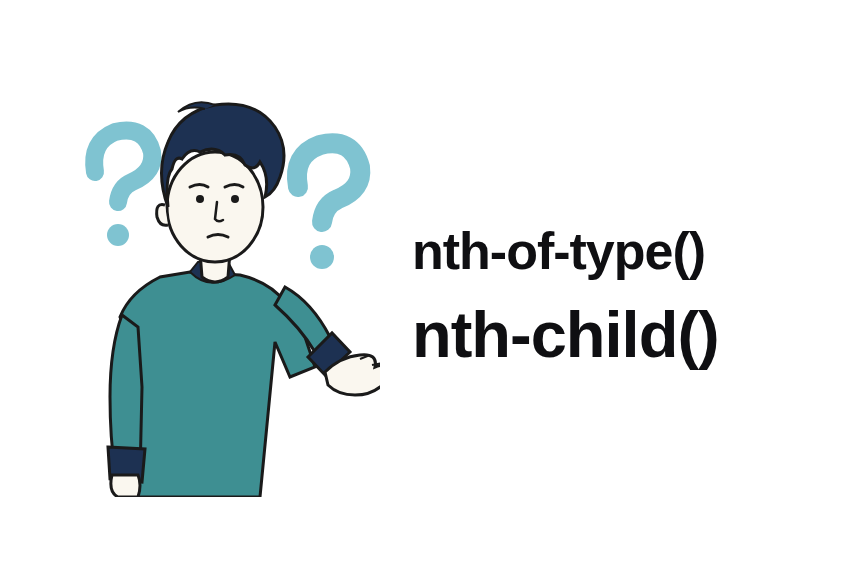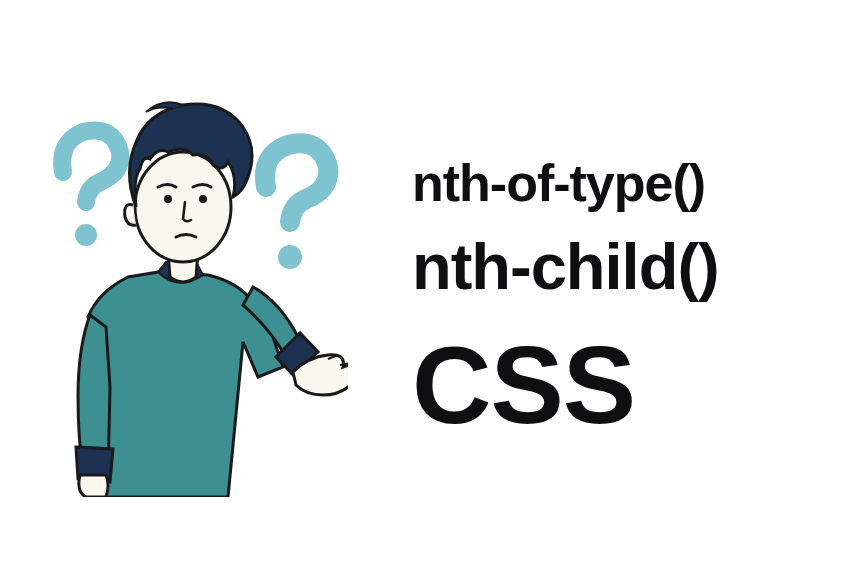--- a/index.html
+++ b/index.html
@@ -14,24 +14,24 @@
       display: flex;
       align-items: center;
       justify-content: center;
       font-family: Arial, Helvetica, sans-serif;
       position: relative;
       overflow: hidden;
     }
     .container {
       display: flex;
       align-items: center;
-      gap: 64px;
+      gap: 32px;
       width: 100%;
       height: 100%;
-      padding: 28px;
+      padding: 60px;
     }
     .illustration {
       flex: 0 0 320px;
       height: 420px;
       position: relative;
     }
     .text-block {
       flex: 1;
       display: flex;
       flex-direction: column;
@@ -127,16 +127,15 @@
 
       <g>
         <path d="M 52 398 Q 48 415 58 420 L 78 420 Q 82 408 78 398 Z" fill="#faf7ef" stroke="#1a1a1a" stroke-width="3"></path>
       </g>
     </svg>
   </div>
 
   <div class="text-block">
     <div class="line line1">nth-of-type()</div>
     <div class="line line2">nth-child()</div>
-    <div class="line line3">CSS</div>
   </div>
 
 </div>
 
 </body></html>

